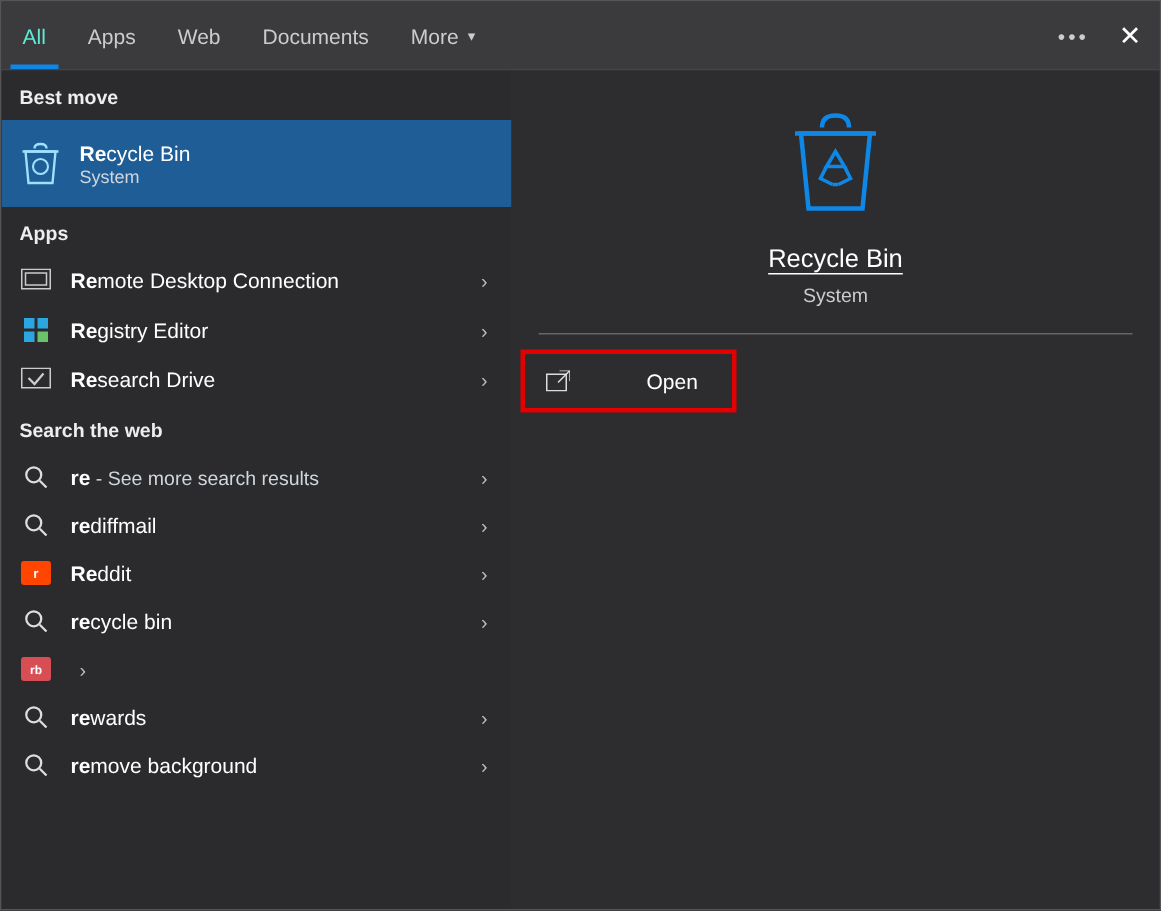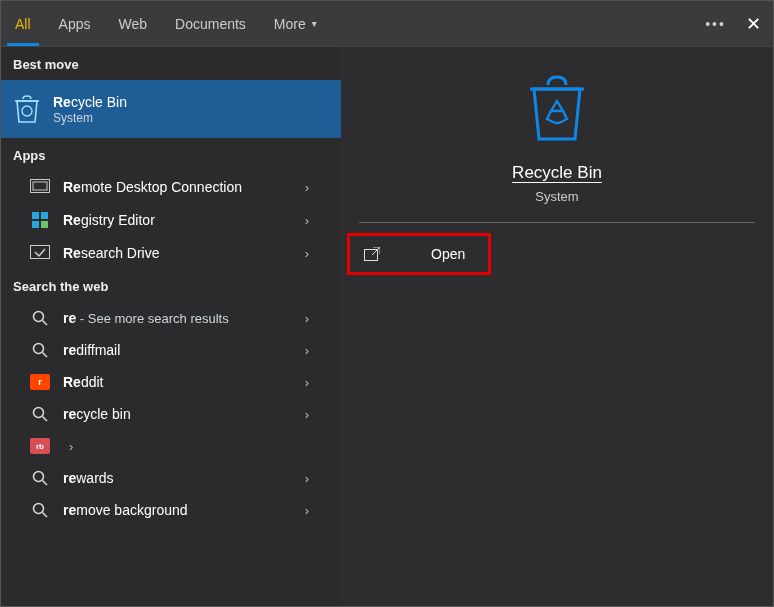--- a/index.html
+++ b/index.html
@@ -29,21 +29,21 @@
   .tabs { display: flex; height: 100%; }
   .tab {
     padding: 0 14px;
     display: flex;
     align-items: center;
     height: 100%;
     color: #ccc;
     position: relative;
     cursor: pointer;
   }
-  .tab.active { color: #eab308; }
+  .tab.active { color: #5eead4; }
   .tab.active::after {
     content: "";
     position: absolute;
     left: 6px; right: 6px; bottom: 0;
     height: 3px;
     background: #0f87e6;
   }
   .tab .chev { margin-left: 6px; font-size: 10px; }
   .tools { margin-left: auto; display: flex; align-items: center; padding-right: 12px; gap: 20px; }
   .dots { color: #ccc; letter-spacing: 2px; font-size: 14px; cursor: pointer; }
@@ -56,21 +56,21 @@
   }
   .section-header {
     padding: 10px 12px 8px;
     font-size: 13px;
     font-weight: 600;
     color: #eee;
   }
   .result {
     display: flex;
     align-items: center;
-    padding: 8px 26px;
+    padding: 8px 10px;
     cursor: pointer;
     position: relative;
   }
   .result.selected {
     background: #1f5d96;
   }
   .result.tall { height: 58px; padding: 10px 10px; }
   .result .icon-box {
     width: 26px;
     display: flex;

